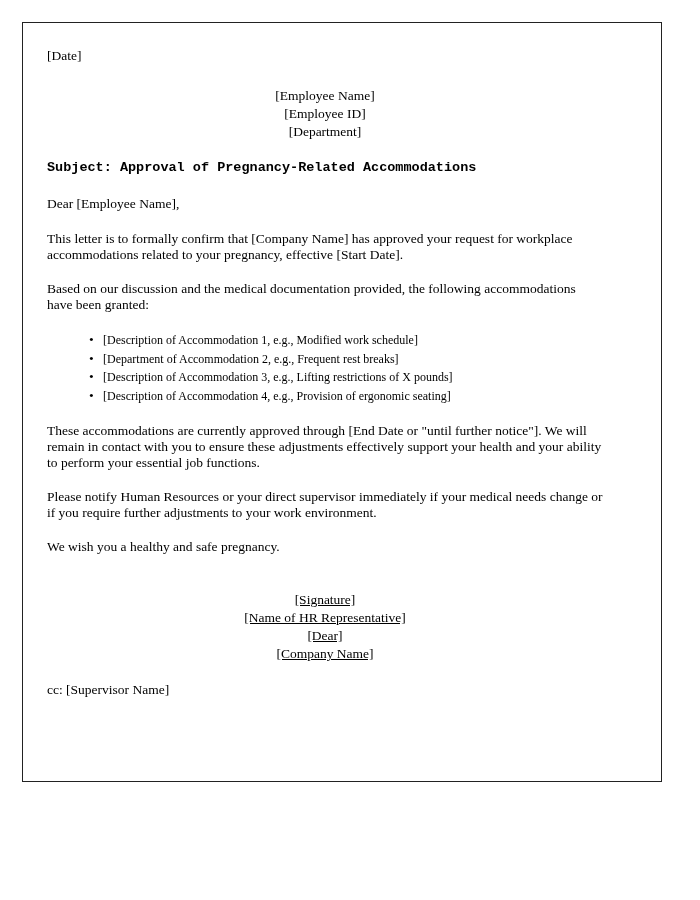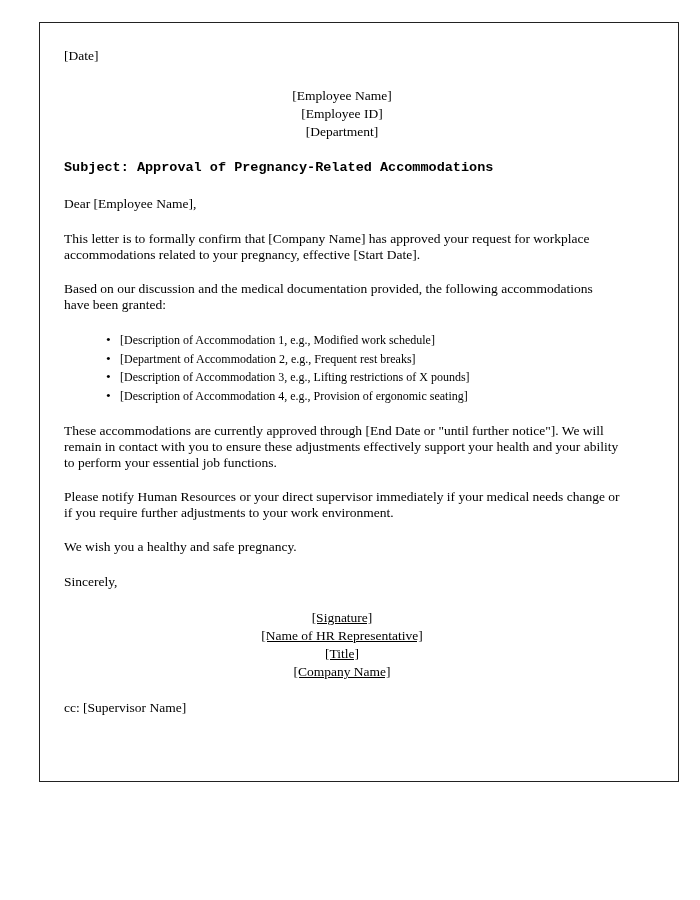--- a/index.html
+++ b/index.html
@@ -17,21 +17,20 @@
   }
   .page-frame {
     position: absolute;
     left: 22px;
     top: 22px;
     width: 640px;
     height: 760px;
     border: 1px solid #222222;
     box-sizing: border-box;
     background: #ffffff;
-    margin-left: 17px;
   }
   .letter-body {
     position: absolute;
     left: 24px;
     top: 24px;
     width: 556px;
   }
   .line {
     font-size: 13.5px;
     line-height: 18px;
@@ -125,28 +124,27 @@
     <div class="gap-md"></div>
 
     <p class="para">Please notify Human Resources or your direct supervisor immediately if your medical needs change or if you require further adjustments to your work environment.</p>
 
     <div class="gap-md"></div>
 
     <p class="para">We wish you a healthy and safe pregnancy.</p>
 
     <div class="gap-md"></div>
 
-    <div class="line">Sincerely,</div>
 
     <div class="gap-md"></div>
 
     <div class="block signature-block">
       <div class="line">[Signature]</div>
       <div class="line">[Name of HR Representative]</div>
-      <div class="line">[Title]</div>
+      <div class="line">[Dear]</div>
       <div class="line">[Company Name]</div>
     </div>
 
     <div class="gap-md"></div>
 
     <div class="line">cc: [Supervisor Name]</div>
 
   </div>
 </div>
 

